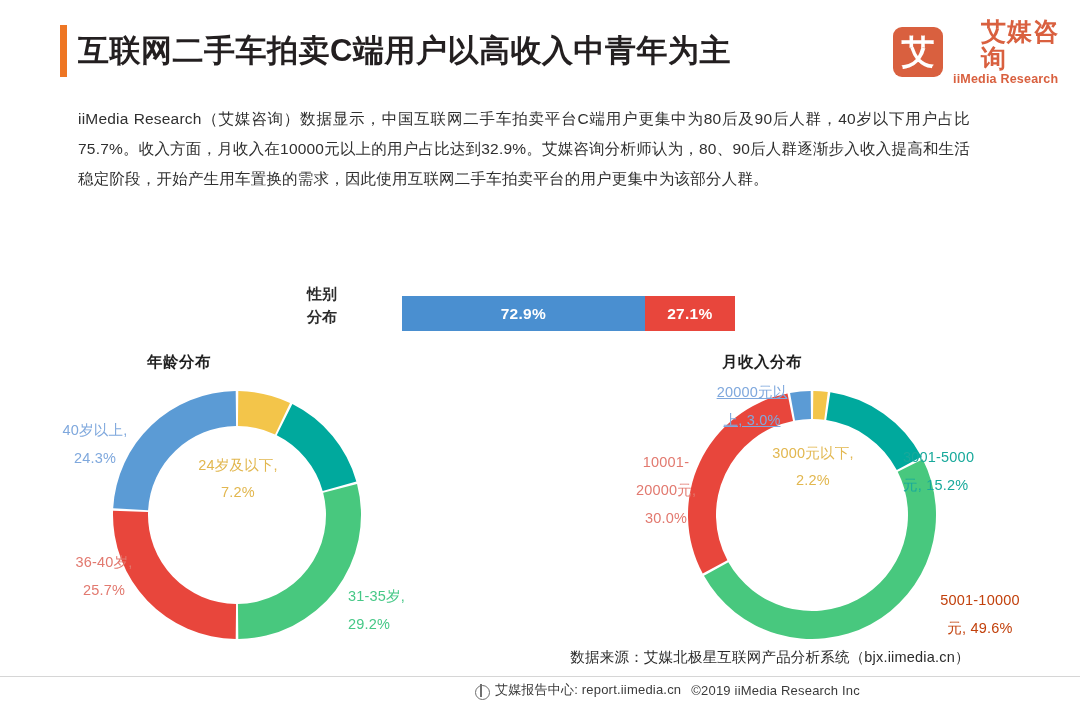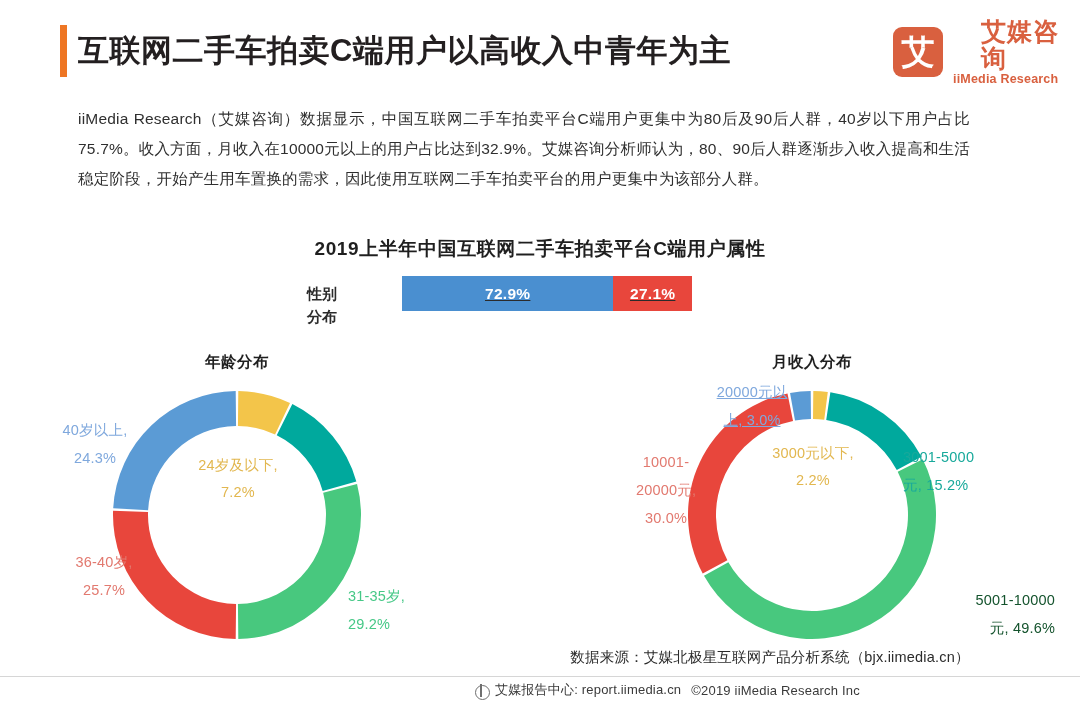--- a/index.html
+++ b/index.html
@@ -127,46 +127,45 @@
     width: 66px;
     font-size: 15px;
     font-weight: bold;
     line-height: 23px;
     color: #2b2b2b;
     text-align: left;
   }
   .gender-bar {
     position: absolute;
     left: 402px;
-    top: 276px;
-    width: 290px;
+    top: 296px;
+    width: 333px;
     height: 35px;
     display: flex;
     overflow: hidden;
-    text-decoration: underline;
   }
   .gender-seg {
     display: flex;
     align-items: center;
     justify-content: center;
     color: #ffffff;
     font-size: 15.5px;
     font-weight: bold;
     letter-spacing: 0.3px;
   }
   .gender-seg.male   { background: #4a8fd0; }
   .gender-seg.female { background: #e8463c; }
 
   
   .donut-title {
     position: absolute;
     font-size: 15.5px;
     font-weight: bold;
     color: #1f1f1f;
-    text-align: center;
+    text-align: left;
     letter-spacing: 0.5px;
   }
   #age-title    { left: 147px; top: 352px; width: 180px; }
   #income-title { left: 722px; top: 352px; width: 180px; }
 
   .donut { position: absolute; }
   #age-donut    { left: 112px; top: 390px; width: 250px; height: 250px; }
   #income-donut { left: 687px; top: 390px; width: 250px; height: 250px; }
 
   .donut svg { display: block; width: 250px; height: 250px; }
@@ -188,21 +187,21 @@
     line-height: 28px;
     letter-spacing: 0.2px;
   }
   
   #lbl-age-25 { left: 341px; top: 390px; width: 120px; color: #18a99b; text-align: left; }
   #lbl-age-31 { left: 348px; top: 582px; width: 120px; color: #46c887; text-align: left; }
   #lbl-age-36 { left: 44px;  top: 548px; width: 120px; color: #e2796f; text-align: center; }
   #lbl-age-40 { left: 30px;  top: 416px; width: 130px; color: #7fa8dd; text-align: center; }
   
   #lbl-inc-3001  { left: 903px; top: 396px; width: 130px; color: #18a99b; text-align: left; margin-top: 47px; }
-  #lbl-inc-5001  { left: 905px; top: 586px; width: 150px; color: #14532d; text-align: right; }
+  #lbl-inc-5001  { left: 905px; top: 586px; width: 150px; color: #c2410c; text-align: center; }
   #lbl-inc-10001 { left: 606px; top: 448px; width: 120px; color: #e2796f; text-align: center; }
   #lbl-inc-20000 { left: 692px; top: 378px; width: 120px; color: #7fa8dd; text-align: center; text-decoration: underline; }
 
   
   .source-line {
     position: absolute;
     left: 480px;
     top: 648px;
     width: 580px;
     font-size: 14.5px;
@@ -265,21 +264,20 @@
   <div class="logo">
     <div class="logo-mark">艾</div>
     <div class="logo-text">
       <div class="logo-cn">艾媒咨询</div>
       <div class="logo-en">iiMedia Research</div>
     </div>
   </div>
 
   <div class="body-copy">iiMedia Research（艾媒咨询）数据显示，中国互联网二手车拍卖平台C端用户更集中为80后及90后人群，40岁以下用户占比75.7%。收入方面，月收入在10000元以上的用户占比达到32.9%。艾媒咨询分析师认为，80、90后人群逐渐步入收入提高和生活稳定阶段，开始产生用车置换的需求，因此使用互联网二手车拍卖平台的用户更集中为该部分人群。</div>
 
-  <div class="chart-title">2019上半年中国互联网二手车拍卖平台C端用户属性</div>
 
   <div class="gender-label">性别<br>分布</div>
   <div class="gender-bar">
     <div class="gender-seg male" id="seg-male" style="flex: 0 0 72.9%; background: rgb(74, 143, 208);">72.9%</div>
     <div class="gender-seg female" id="seg-female" style="flex: 0 0 27.1%; background: rgb(232, 70, 60);">27.1%</div>
   </div>
 
   <div class="donut-title" id="age-title">年龄分布</div>
   <div class="donut" id="age-donut">
     <svg viewBox="0 0 250 250">

